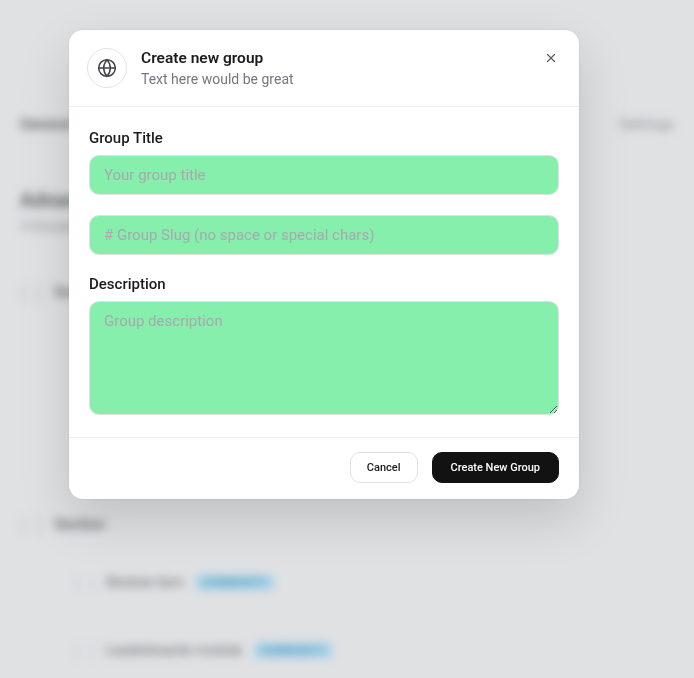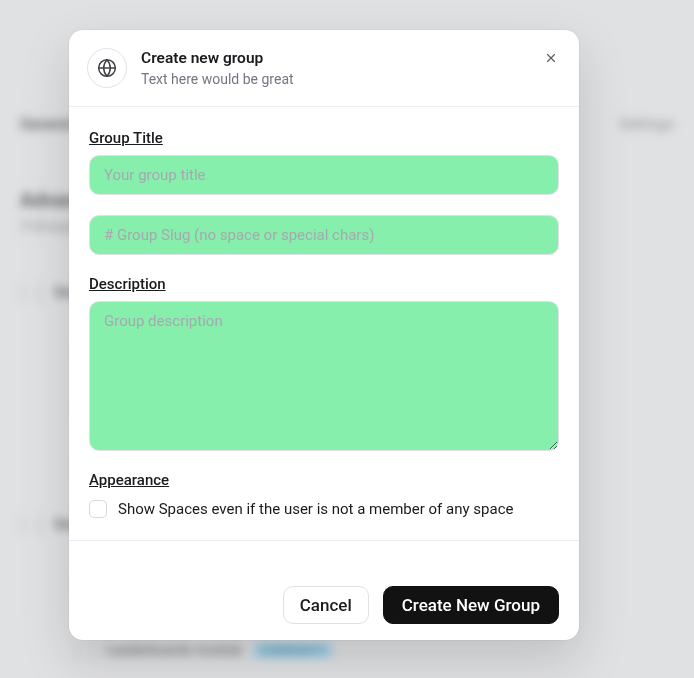--- a/index.html
+++ b/index.html
@@ -157,38 +157,37 @@
   }
   .field-group {
     display: flex;
     flex-direction: column;
     gap: 8px;
   }
   .field-label {
     font-size: 15px;
     font-weight: 500;
     color: #1a1b1e;
-    text-decoration: underline;
   }
   .text-input, .textarea {
     width: 100%;
     border: 1px solid #e0e1e6;
     border-radius: 10px;
     padding: 10px 14px;
     font-size: 15px;
     color: #1a1b1e;
     outline: none;
     background: #86efac;
   }
   .text-input::placeholder,
   .textarea::placeholder {
     color: #a7a8b0;
   }
   .textarea {
-    height: 150px;
+    height: 114px;
     resize: both;
   }
 
   .checkbox-row {
     display: flex;
     align-items: center;
     gap: 11px;
     margin-top: 1px;
   }
   .checkbox {
@@ -208,25 +207,24 @@
 
   .modal-footer {
     border-top: 1px solid #ececef;
     padding: 14px 20px 16px;
     display: flex;
     justify-content: flex-end;
     gap: 14px;
   }
   .btn {
     border-radius: 10px;
-    font-size: 17px;
+    font-size: 11px;
     font-weight: 500;
     padding: 8px 16px;
     cursor: pointer;
-    margin-top: 31px;
   }
   .btn-secondary {
     background: #fff;
     border: 1px solid #e0e1e6;
     color: #1a1b1e;
   }
   .btn-primary {
     background: #121212;
     border: 1px solid #121212;
     color: #fff;
@@ -308,26 +306,19 @@
 
     <div class="field-group">
       <input type="text" class="text-input" placeholder="# Group Slug (no space or special chars)" style="">
     </div>
 
     <div class="field-group">
       <label class="field-label">Description</label>
       <textarea class="textarea" placeholder="Group description" style=""></textarea>
     </div>
 
-    <div class="field-group" style="gap:10px">
-      <label class="field-label">Appearance</label>
-      <div class="checkbox-row">
-        <input type="checkbox" class="checkbox" style="">
-        <span class="checkbox-label">Show Spaces even if the user is not a member of any space</span>
-      </div>
-    </div>
   </div>
 
   <div class="modal-footer">
     <button class="btn btn-secondary">Cancel</button>
     <button class="btn btn-primary">Create New Group</button>
   </div>
 </div>
 
 </body></html>

